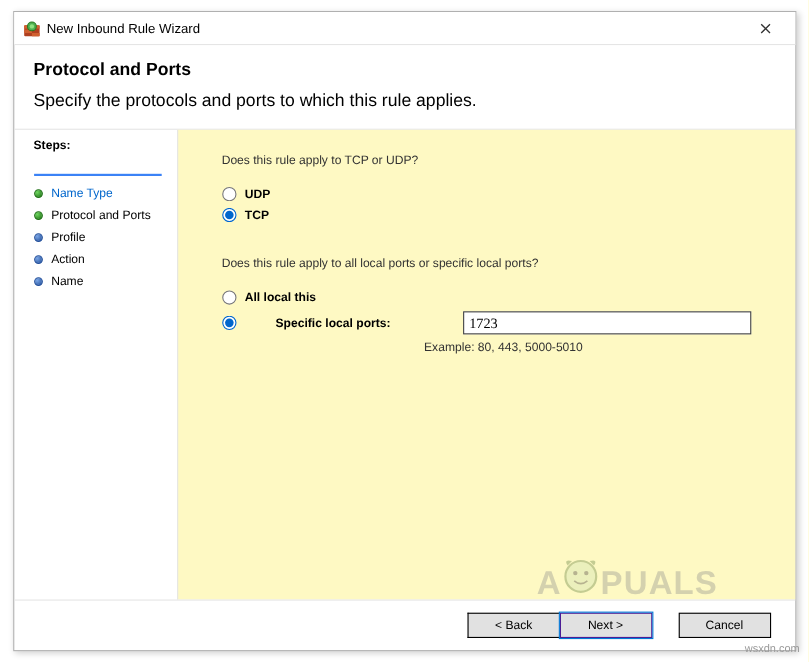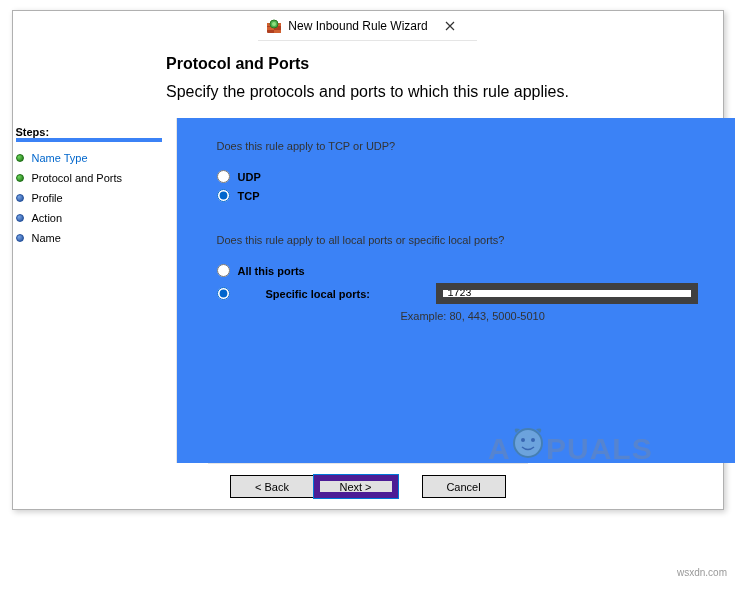--- a/index.html
+++ b/index.html
@@ -1,70 +1,70 @@
 <!DOCTYPE html>
 <html><head>
   <meta charset="utf-8">
   <style>
     * { margin: 0; padding: 0; box-sizing: border-box; font-family: "Segoe UI", Tahoma, sans-serif; }
     body { background: #fff; width: 735px; height: 602px; }
     .window {
-      width: 712px; height: 500px; margin: 10px auto; border: 1px solid #b0b0b0;
+      width: 712px; height: 582px; margin: 10px auto; border: 1px solid #b0b0b0;
       box-shadow: 2px 2px 6px rgba(0,0,0,0.2); background: #fff; position: relative;
-      display: flex; flex-direction: column; align-items: center;
+      display: flex; flex-direction: column;
     }
     .titlebar {
       height: 30px; display: flex; align-items: center; padding: 0 4px 0 8px;
       border-bottom: 1px solid #e5e5e5; background: #fff;
     }
     .title-icon { width: 16px; height: 16px; margin-right: 6px; }
     .title-text { font-size: 12px; color: #000; flex: 1; }
     .close-btn {
       width: 45px; height: 28px; display:flex; align-items:center; justify-content:center;
       font-size: 14px; color: #333; background: transparent; border: none;
     }
     .header-area { padding: 14px 18px 10px 18px; }
     .page-title { font-size: 16px; font-weight: bold; color: #000; margin-bottom: 10px; }
     .page-subtitle { font-size: 16px; color: #000; }
     .divider { height: 1px; background: #e5e5e5; margin: 6px 0 0 0; }
     .body { flex: 1; display: flex; }
     .sidebar { width: 178px; padding: 8px 0 0 18px; }
-    .steps-label { font-size: 11px; font-weight: bold; border-bottom: 4px solid #3b82f6; padding-bottom: 0; margin-right: 14px; margin-bottom: 6px; }
+    .steps-label { font-size: 11px; font-weight: bold; border-bottom: 2px solid #3b82f6; padding-bottom: 20px; margin-right: 14px; margin-bottom: 6px; }
     .step-item { display: flex; align-items: center; padding: 4px 0; font-size: 11px; cursor: default; }
     .step-bullet { width: 8px; height: 8px; border-radius: 50%; margin-right: 8px; border: 1px solid #2a7a1f; }
     .step-bullet.done { background: radial-gradient(circle at 30% 30%, #6fd85f, #1b6f12); border-color: #1b6f12;}
     .step-bullet.current { background: radial-gradient(circle at 30% 30%, #6fd85f, #1b6f12); border-color: #1b6f12;}
     .step-bullet.future { background: radial-gradient(circle at 30% 30%, #7aa6e6, #224f9b); border-color: #224f9b;}
     .step-link-done { color: #0066cc; }
     .step-link-current { color: #000; }
     .step-link-future { color: #000; }
-    .content { flex: 1; padding: 22px 40px 10px 40px; border-left: 1px solid #e5e5e5; background:#3b82f6; }
+    .content { flex: 1; padding: 22px 40px 10px 40px; border-left: 1px solid #e5e5e5; background:#fef9c3; }
     .question { font-size: 11px; color: #333; margin-bottom: 18px; }
     .radio-row { display: flex; align-items: center; margin: 2px 0 6px 0;}
     .radio-row input[type="radio"] { width: 13px; height: 13px; margin-right: 8px; accent-color: #0066cc;}
     .radio-row .lbl { font-size: 11px; font-weight: bold; color: #000; }
     .spacer { height: 26px; }
     .ports-row { display:flex; align-items:center;gap:28px; }
     .ports-row .lbl { font-size: 11px; font-weight: bold; color:#000; width: 142px;}
-    .port-input { border: 7px solid #404040; font-size: 10px; padding: 3px 5px; width: 262px; height: 21px; font-family: Liberation Mono, monospace;}
+    .port-input { border: 1px solid #404040; font-size: 13px; padding: 3px 5px; width: 262px; height: 21px; font-family: Liberation Serif, serif;}
     .example { font-size: 11px; color: #333; margin-left: 184px; margin-top: 4px; }
     .button-bar {
       height: 46px; display:flex; justify-content:flex-end; align-items:center; gap: 6px;
       padding: 0 22px; border-top: 1px solid #e5e5e5;
     }
     .btn {
       width: 84px; height: 23px; font-size: 11px; background: #e1e1e1;
       border: 1px solid #000000; cursor: default; display:flex; align-items:center; justify-content:center;
     }
-    .btn.focused { border: 6px solid #4c1d95; outline: 1px solid #0078d7; }
+    .btn.focused { border: 1px solid #4c1d95; outline: 1px solid #0078d7; }
     .btn-group { display:flex; }
     .btn-group .btn:first-child { border-right: none; }
     .gap { width: 12px; }
     .watermark { position:absolute; right:55px; bottom:30px; opacity:0.35; pointer-events:none;}
-    .footer-text { position:absolute; bottom:24px; right:8px; font-size:10px; color:#999;}
+    .footer-text { position:absolute; bottom:6px; right:8px; font-size:10px; color:#999;}
   </style>
 </head>
 <body>
 
 <div class="window">
 
   <div class="titlebar">
     <span class="title-icon">
       <svg viewBox="0 0 16 16">
           <rect x="1" y="5" width="14" height="10" rx="1" fill="#b04020"></rect>
@@ -126,21 +126,21 @@
         <input type="radio" name="proto" checked="" style="">
         <span class="lbl">TCP</span>
       </div>
 
       <div class="spacer"></div>
 
       <div class="question">Does this rule apply to all local ports or specific local ports?</div>
 
       <div class="radio-row">
         <input type="radio" name="ports" style="">
-        <span class="lbl">All this ports</span>
+        <span class="lbl">All local this</span>
       </div>
       <div class="radio-row ports-row">
         <input type="radio" name="ports" checked="" style="">
         <span class="lbl">Specific local ports:</span>
         <input type="text" class="port-input" value="1723" style="">
       </div>
       <div class="example">Example: 80, 443, 5000-5010</div>
     </div>
   </div>
 

